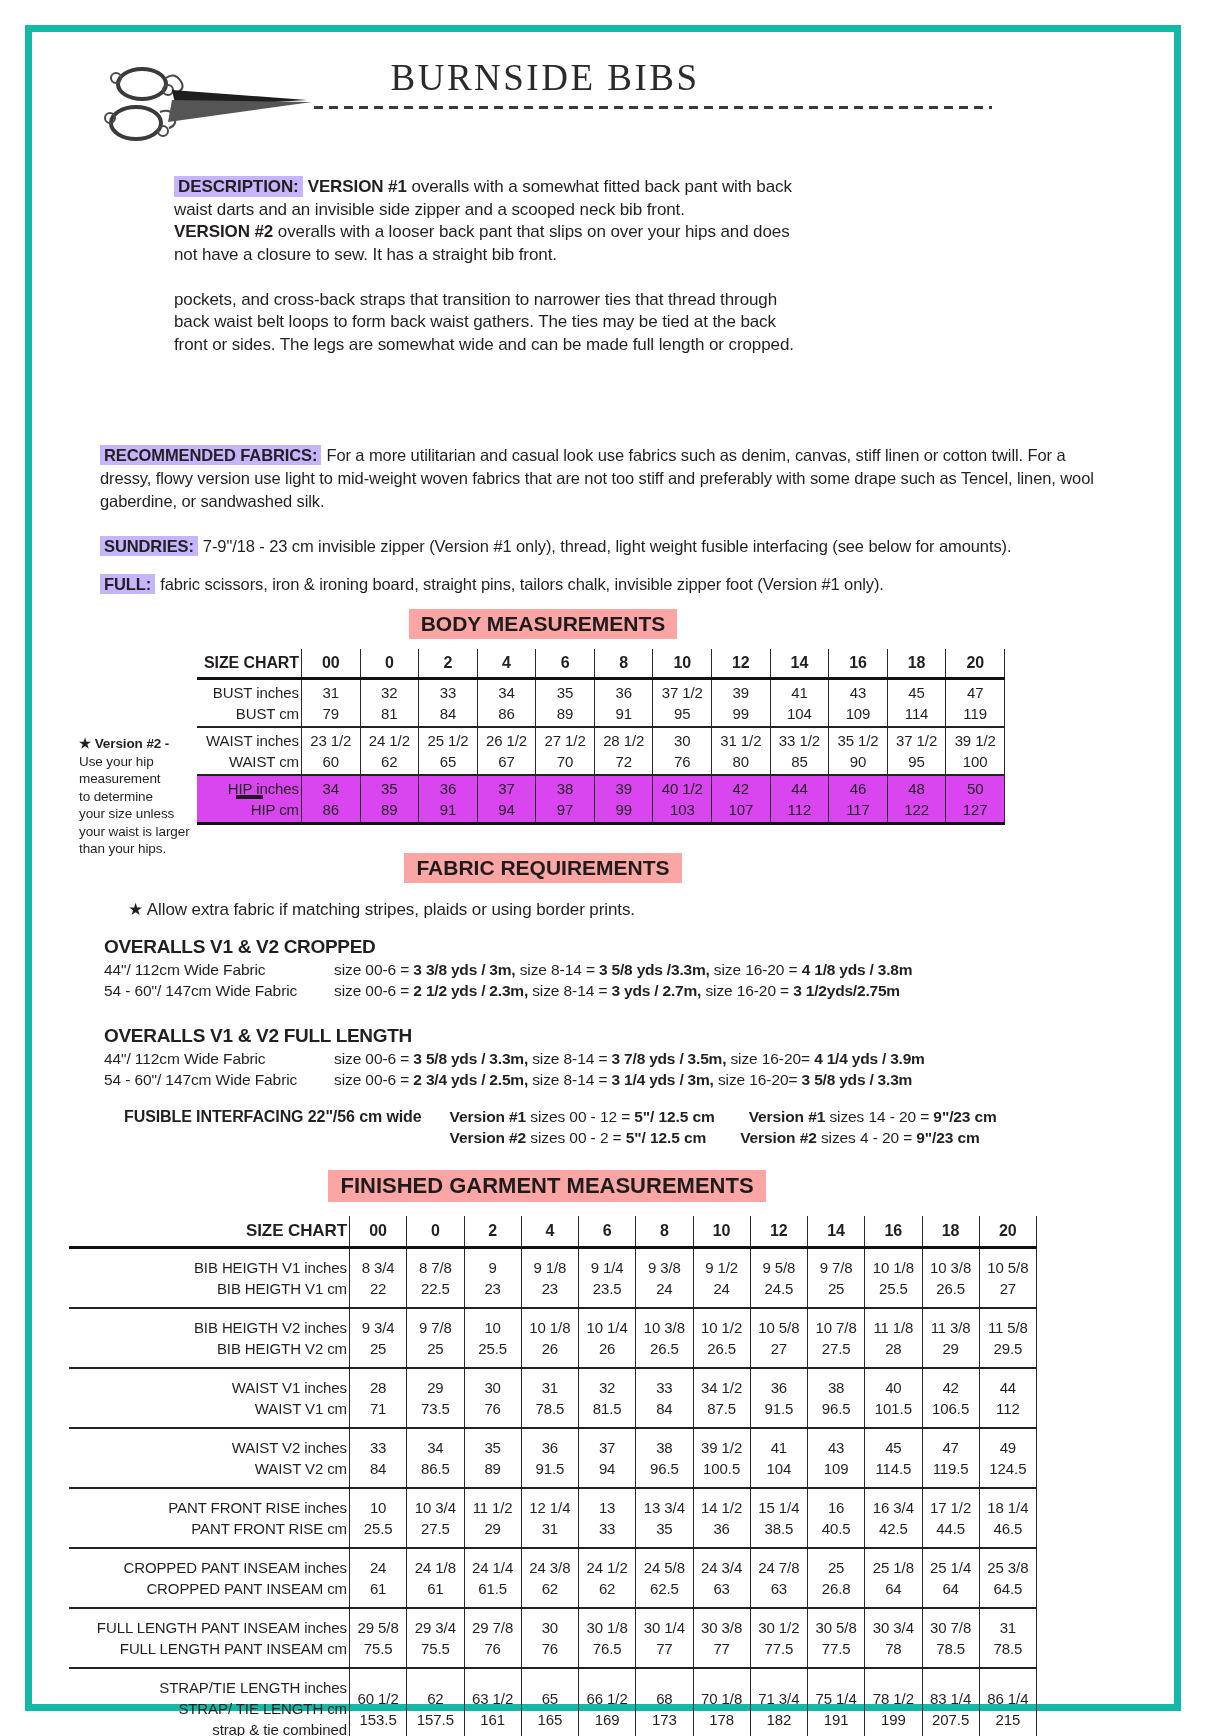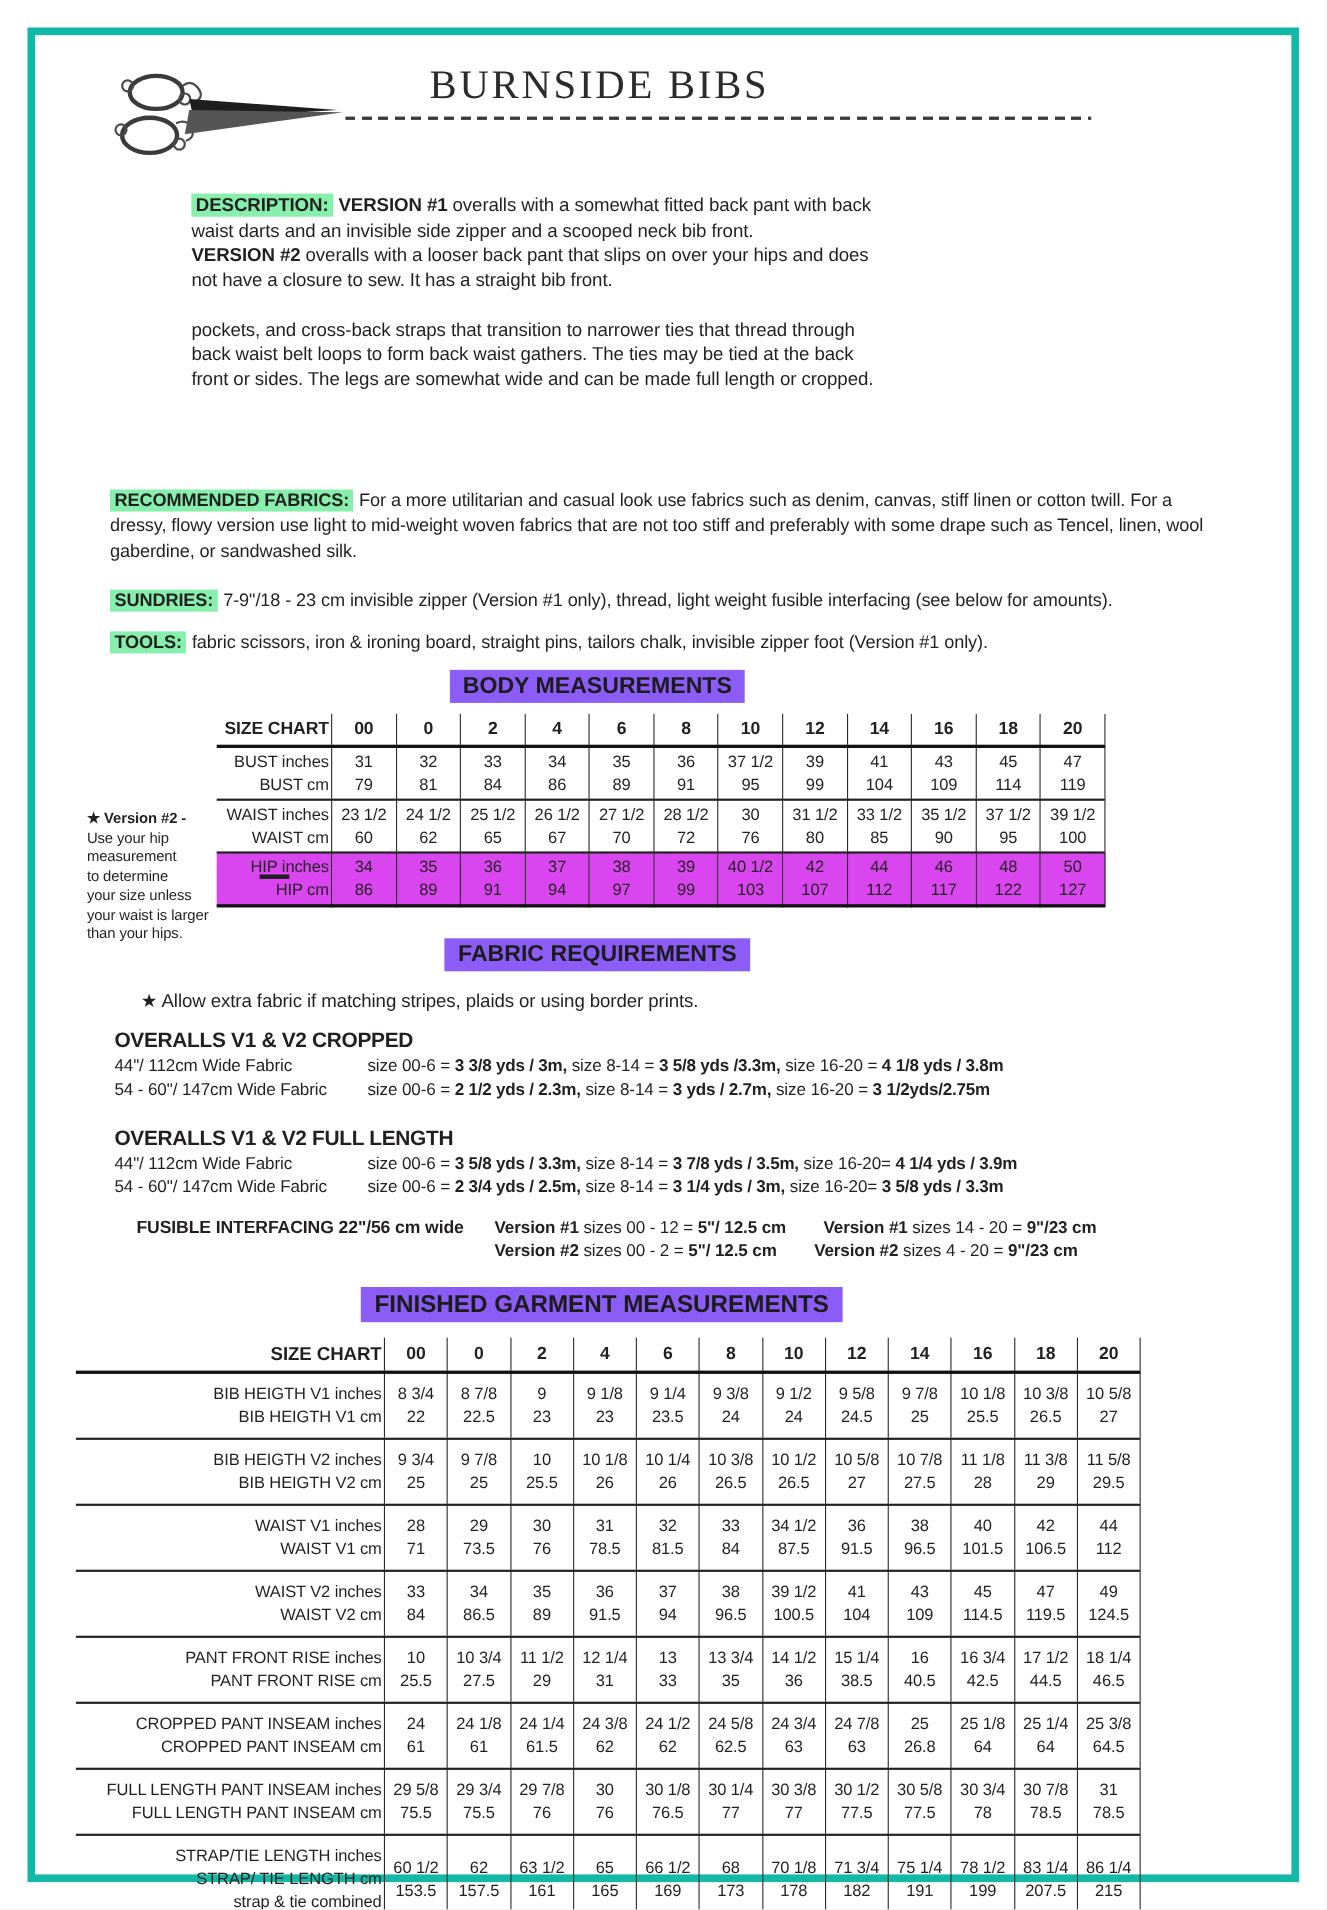--- a/index.html
+++ b/index.html
@@ -16,30 +16,30 @@
   .title-row { text-align:center; padding-top:24px; transform:translateX(-58px); }
   .title {
     font-family:"Liberation Serif", serif; font-size:37px; font-weight:normal;
     letter-spacing:2.5px; color:#2b2b2b; display:inline-block;
   }
   .dashes {
     position:absolute; left:282px; top:74px; width:678px; height:3px;
     background:repeating-linear-gradient(90deg,#3a3a3a 0 9px,transparent 9px 15px);
   }
 
-  .hl-label { background:#86efac; font-weight:bold; padding:1px 4px; margin-right:5px; }
+  .hl-label { background:#c4b5fd; font-weight:bold; padding:1px 4px; margin-right:5px; }
 
   .description { margin:26px 0 0 142px; width:725px; font-size:17px; line-height:22.5px; }
   .fabrics { margin:88px 0 0 68px; width:1020px; font-size:16.5px; line-height:23px; }
   .sundries { margin:24px 0 0 68px; width:1020px; font-size:16.5px; }
   .tools    { margin:19px 0 0 68px; width:1020px; font-size:16.5px; }
 
   .sec-heading-wrap { text-align:center; transform:translateX(-60px); margin-top:15px; }
   .sec-heading {
-    display:inline-block; background:#8b5cf6; font-weight:bold; font-size:21px;
+    display:inline-block; background:#fca5a5; font-weight:bold; font-size:21px;
     padding:3px 12px; letter-spacing:0; color:#1c1c1c;
   }
 
   
   .meas { border-collapse:collapse; table-layout:fixed; }
   .meas th, .meas td { border-left:1.5px solid #2a2a2a; padding:2px; text-align:center; vertical-align:middle; }
   .meas th:first-child, .meas td:first-child { border-left:none; }
   .meas th:last-child, .meas td:last-child { border-right:1.5px solid #2a2a2a; }
   .meas thead tr { border-bottom:3.5px solid #111; }
   .meas tbody tr { border-bottom:2px solid #222; }
@@ -120,21 +120,21 @@
 
     <section class="fabrics">
       <span class="hl-label">RECOMMENDED FABRICS:</span><span>For a more utilitarian and casual look use fabrics such as denim, canvas, stiff linen or cotton twill. For a dressy, flowy version use light to mid-weight woven fabrics that are not too stiff and preferably with some drape such as Tencel, linen, wool gaberdine, or sandwashed silk.</span>
     </section>
 
     <section class="sundries">
       <span class="hl-label">SUNDRIES:</span><span>7-9"/18 - 23 cm invisible zipper (Version #1 only), thread, light weight fusible interfacing (see below for amounts).</span>
     </section>
 
     <section class="tools">
-      <span class="hl-label">TOOLS:</span><span>fabric scissors, iron &amp; ironing board, straight pins, tailors chalk, invisible zipper foot (Version #1 only).</span>
+      <span class="hl-label">FULL:</span><span>fabric scissors, iron &amp; ironing board, straight pins, tailors chalk, invisible zipper foot (Version #1 only).</span>
     </section>
 
     <div class="sec-heading-wrap">
       <span class="sec-heading">BODY MEASUREMENTS</span>
     </div>
 
     <div class="body-wrap">
       <aside class="hip-note">
         <span class="star">★ </span><b>Version #2 -</b><br>
         <span>Use your hip</span><br>

